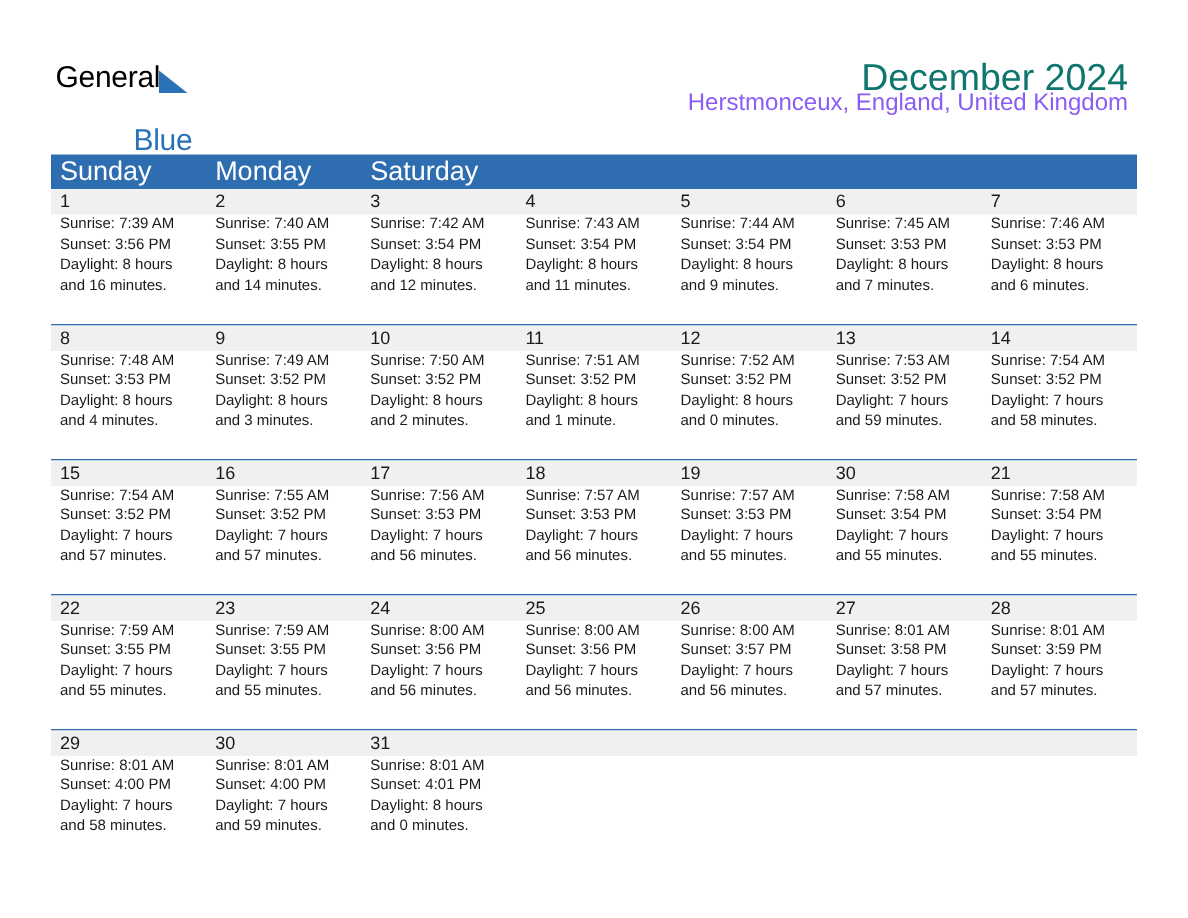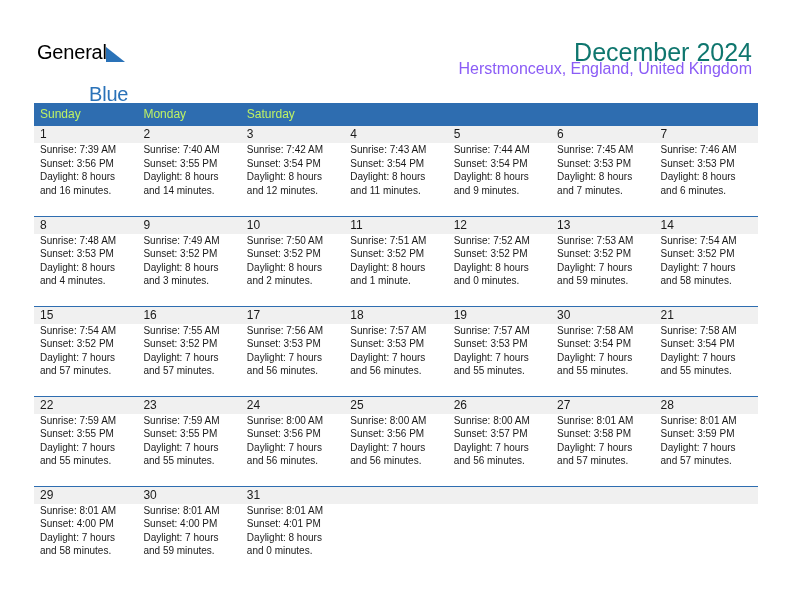--- a/index.html
+++ b/index.html
@@ -10,21 +10,21 @@
   .logo-general { position: absolute; left: 0; top: 0; font-size: 20px; color: #000000; letter-spacing: -0.2px; }
   .logo-blue { position: absolute; left: 52px; top: 17px; font-size: 20px; color: #2a72b8; letter-spacing: -0.2px; margin-top: 25px; }
   .logo-tri { position: absolute; left: 69px; top: 6px; width: 0; height: 0;
               border-left: 19px solid #2a72b8; border-top: 15px solid transparent; }
 
   .title { position: absolute; right: 40px; top: 38px; font-size: 25px; color: #0f766e; margin-left: 32px; }
   .subtitle { position: absolute; right: 40px; top: 60px; font-size: 16px; color: #8b5cf6; }
 
   .cal { position: absolute; left: 34px; top: 103px; width: 724px; }
   .head-row { display: flex; background: #2e6db0; height: 23px; }
-  .head-cell { width: 103.43px; color: #bef264; font-size: 12px; padding-left: 6px; line-height: 23px; }
+  .head-cell { width: 103.43px; color: #ffffff; font-size: 18px; padding-left: 6px; line-height: 23px; }
 
   .week { position: relative; height: 90px; border-top: 1.5px solid #2e6db0; }
   .week.first { border-top: none; height: 89.5px; }
   .week-band { position: absolute; left: 0; right: 0; top: 0; height: 17px; background: #f0f0f0; }
   .days { position: relative; display: flex; }
   .day { width: 103.43px; padding-left: 6px; }
   .day-num { font-size: 12px; line-height: 17px; height: 17px; color: #1a1a1a; }
   .day-line { font-size: 10px; line-height: 13.5px; color: #1a1a1a; white-space: nowrap; }
 </style>
 </head>

